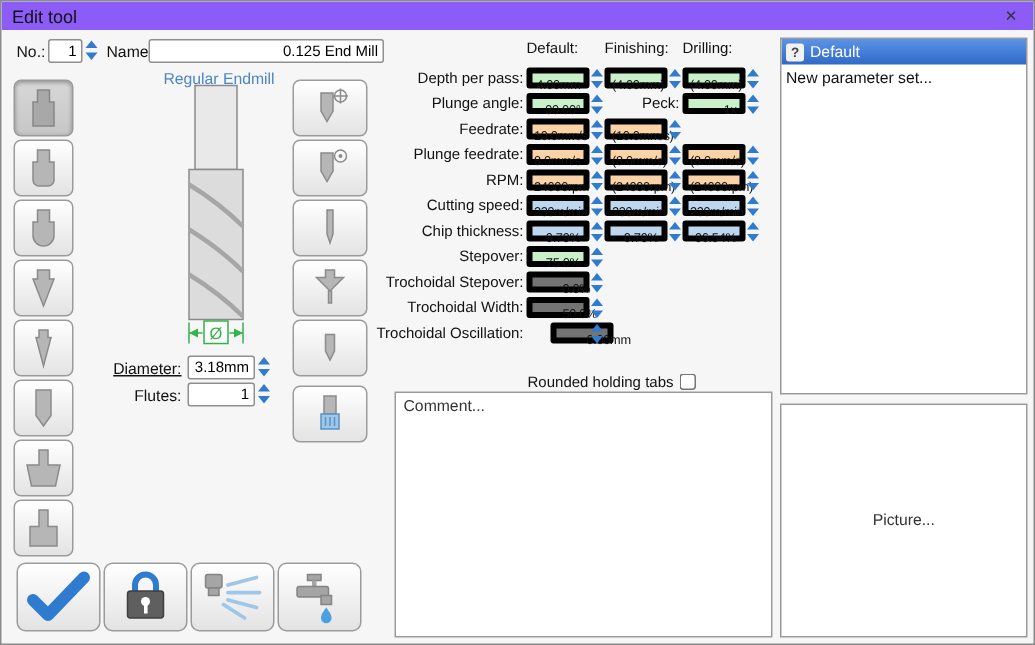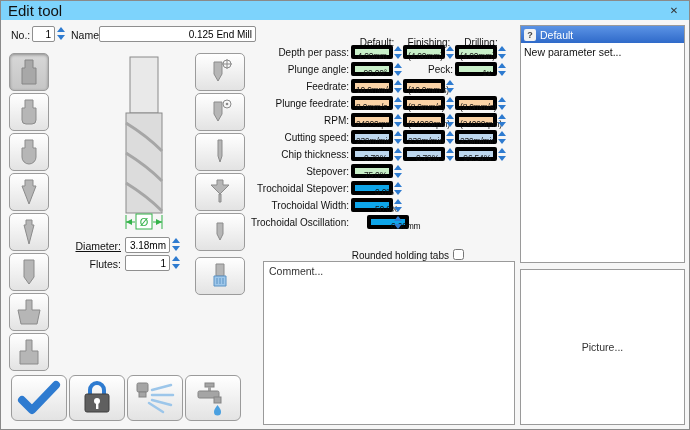--- a/index.html
+++ b/index.html
@@ -1,41 +1,41 @@
 <!DOCTYPE html>
 <html><head>
 <meta charset="utf-8">
 <style>
   * { margin:0; padding:0; box-sizing:border-box; }
   body { background:#ffffff; font-family:"Liberation Sans", sans-serif; }
   .window { position:relative; width:690px; height:430px; border:1px solid #8a8a8a;
             background:#f6f6f6; overflow:hidden; font-size:11px; color:#111; }
-  .titlebar { position:absolute; left:0; top:0; width:100%; height:19px; background:#7dd3fc;
-              display:flex; align-items:center; padding-left:7px; font-size:15px; }
+  .titlebar { position:absolute; left:0; top:0; width:100%; height:19px; background:#8b5cf6;
+              display:flex; align-items:center; padding-left:7px; font-size:12px; }
   .closebtn { position:absolute; right:0; top:0; width:30px; height:19px; display:flex;
               align-items:center; justify-content:center; font-size:10px; color:#333; }
   .lbl { position:absolute; font-size:10.5px; color:#111; white-space:nowrap; }
   .tinput { position:absolute; height:16px; border:1px solid #8f8f8f; background:#fff;
             font-family:inherit; font-size:10px; text-align:right; padding:0 3px; border-radius:2px; }
   .tbtn { position:absolute; width:40px; height:38px; border:1px solid #9b9b9b; border-radius:5px;
           background:linear-gradient(#ffffff,#e3e3e3); display:flex; align-items:center; justify-content:center; }
   .tbtn.sel { background:linear-gradient(#d8d8d8,#c6c6c6); box-shadow:inset 0 1px 3px rgba(0,0,0,.35); }
   .tbtn.wide { width:50px; }
   .fbtn { position:absolute; width:56px; height:46px; border:1px solid #9b9b9b; border-radius:6px;
           background:linear-gradient(#ffffff,#e3e3e3); display:flex; align-items:center; justify-content:center; }
   .typelabel { position:absolute; left:90px; top:46px; width:110px; text-align:center;
                color:#4a86c8; font-size:10.5px; }
   .params { position:absolute; left:250px; top:26px; width:264px; height:234px; font-size:10px; }
-  .phead { position:absolute; top:10px; width:52px; text-align:center; }
+  .phead { position:absolute; top:0; width:52px; }
   .prow { position:absolute; left:0; width:100%; height:16px; }
   .plabel { position:absolute; right:166px; top:2px; white-space:nowrap; }
   .peck { position:absolute; right:62px; top:2px; white-space:nowrap; }
   .pf { position:absolute; top:0; width:42px; height:14px; border:4px solid #000000; border-radius:2px;
         font-size:8.5px; letter-spacing:-0.2px; text-align:right; padding:2px 2px 0 1px; background:#fff; }
-  .g { background:#c9f0c9; } .o { background:#fbd3a6; } .bl { background:#bdd7ee; } .pk { background:#0ea5e9;padding-left:20px; }
+  .g { background:#c9f0c9; } .o { background:#fbd3a6; } .bl { background:#bdd7ee; } .pk { background:#737373;padding-left:20px; }
   .spin { position:absolute; top:1px; width:9px; height:13px; }
   .spin::before { content:""; position:absolute; left:0; top:0;
     border-left:4.5px solid transparent; border-right:4.5px solid transparent; border-bottom:5.5px solid #2e7bd0; }
   .spin::after { content:""; position:absolute; left:0; bottom:0;
     border-left:4.5px solid transparent; border-right:4.5px solid transparent; border-top:5.5px solid #2e7bd0; }
   .cbx { position:absolute; left:202px; top:0; width:11px; height:11px; margin:0; }
   .cbxlabel { position:absolute; right:66px; top:1px; white-space:nowrap; }
   .commentbox { position:absolute; left:262px; top:260px; width:252px; height:164px;
                 border:1px solid #9a9a9a; background:#fff; font-size:10.5px; color:#333; padding:3px 5px; }
   .listbox { position:absolute; left:519px; top:24px; width:165px; height:238px;
@@ -100,20 +100,21 @@
     <svg width="26" height="28" viewBox="0 0 26 28">
         <path d="M10 2h6v10h8l-3 14H5L2 12h8z" fill="#b6b6b6" stroke="#8b8b8b"></path>
       </svg>
   </div>
   <div class="tbtn" style="left:8px; top:332px;">
     <svg width="26" height="28" viewBox="0 0 26 28">
         <path d="M10 2h6v11h6v13H4V13h6z" fill="#b6b6b6" stroke="#8b8b8b"></path>
       </svg>
   </div>
 
+  <div class="typelabel">Regular Endmill</div>
   <div style="position:absolute; left:103px; top:54px;">
     <svg width="80" height="176" viewBox="0 0 80 176">
       <rect x="26" y="2" width="28" height="56" fill="#e9e9e9" stroke="#8a8a8a"></rect>
       <rect x="22" y="58" width="36" height="100" fill="#dcdcdc" stroke="#8a8a8a"></rect>
       <path d="M22 68 C35 76 46 84 58 96" stroke="#a6a6a6" stroke-width="3" fill="none"></path>
       <path d="M22 98 C35 106 46 114 58 126" stroke="#a6a6a6" stroke-width="3" fill="none"></path>
       <path d="M22 128 C35 136 46 144 58 156" stroke="#a6a6a6" stroke-width="3" fill="none"></path>
       <line x1="22" y1="160" x2="22" y2="174" stroke="#35b24a"></line>
       <line x1="58" y1="160" x2="58" y2="174" stroke="#35b24a"></line>
       <line x1="22" y1="167" x2="31" y2="167" stroke="#35b24a"></line>

